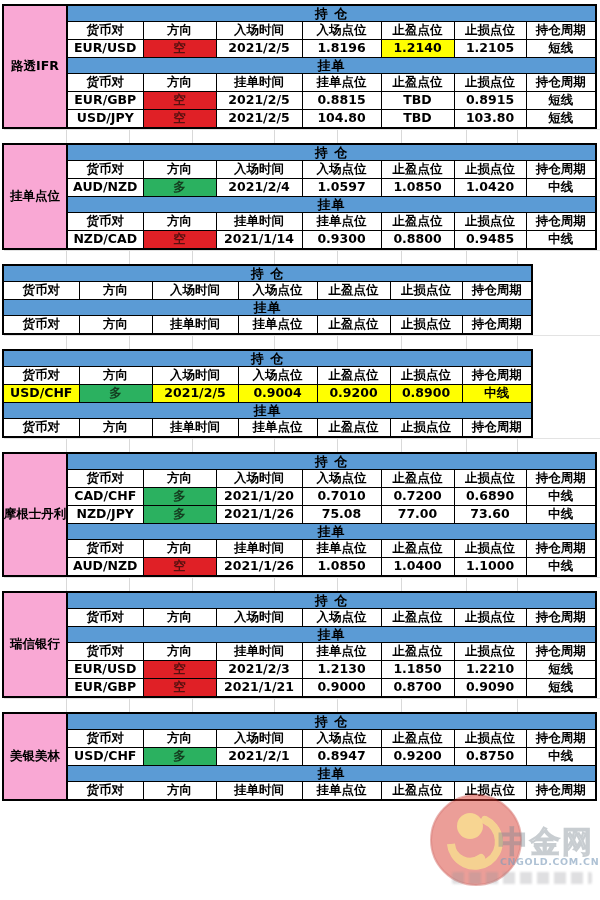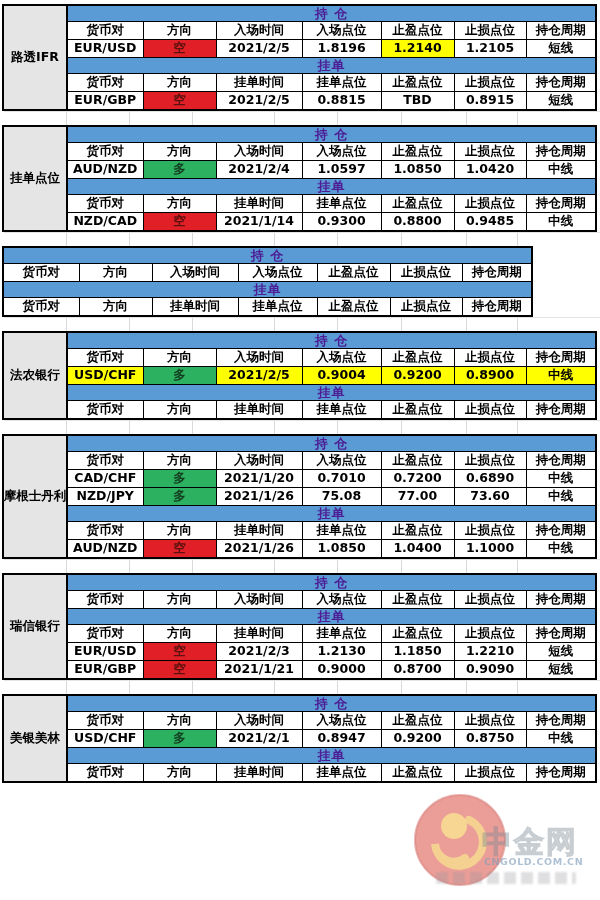--- a/index.html
+++ b/index.html
@@ -6,59 +6,59 @@
   body{
     width:600px;height:900px;overflow:hidden;position:relative;
     background:#ffffff;
     font-family:"DejaVu Sans","Liberation Sans",sans-serif;
     -webkit-font-smoothing:antialiased;
   }
   .page{position:relative;width:600px;height:900px;overflow:hidden;padding-top:4px;box-sizing:border-box;}
   .sections{padding-left:2px;}
   .sec{display:flex;align-items:stretch;}
   .bank{
-    flex:0 0 64px;width:64px;background:#e5e5e5;
+    flex:0 0 64px;width:64px;background:#f9a8d4;
     border:2px solid #000;border-right:none;
     display:flex;align-items:center;justify-content:center;
     font-weight:bold;font-size:12.5px;color:#000;
     text-align:center;line-height:1.15;padding:0 1px;box-sizing:border-box;
     white-space:nowrap;overflow:hidden;
   }
   table.tbl{
     border-collapse:collapse;table-layout:fixed;width:531px;
     border:2px solid #000;flex:0 0 auto;
   }
   table.tbl td{
     border:1.5px solid #000;
     text-align:center;vertical-align:middle;
     font-weight:bold;font-size:12.5px;color:#000;
     height:17px;padding:0 1px;line-height:1;
     white-space:nowrap;overflow:hidden;background:#fff;
   }
   tr.title-row td{
-    background:#5b9bd5;color:#4c1d95;font-size:13px;height:15px;letter-spacing:1px;
+    background:#5b9bd5;color:#000000;font-size:13px;height:15px;letter-spacing:1px;
   }
   tr.head-row td{background:#fff;}
   td.dir.short{background:#e02026;color:#5a1110;}
   td.dir.long{background:#2bb160;color:#143e20;}
   td.hl{background:#ffff00 !important;}
   .gap{
     height:13px;margin-left:2px;width:596px;
     border-top:1px solid #e3e3e3;
     background-image:
       linear-gradient(#d9d9d9,#d9d9d9),linear-gradient(#d9d9d9,#d9d9d9),
       linear-gradient(#d9d9d9,#d9d9d9),linear-gradient(#d9d9d9,#d9d9d9),
       linear-gradient(#d9d9d9,#d9d9d9),linear-gradient(#d9d9d9,#d9d9d9),
       linear-gradient(#d9d9d9,#d9d9d9),linear-gradient(#d9d9d9,#d9d9d9);
     background-size:1px 100%;
     background-repeat:no-repeat;
     background-position:62px 0,125px 0,188px 0,270px 0,333px 0,397px 0,462px 0,513px 0;
   }
   
-  .watermark{position:absolute;right:16px;bottom:0;width:160px;height:90px;pointer-events:none;z-index:5;}
+  .watermark{position:absolute;right:0;bottom:0;width:160px;height:90px;pointer-events:none;z-index:5;}
   .wm-logo{position:absolute;left:-12px;top:-18px;opacity:.58;}
   .wm-name{
     position:absolute;left:58px;top:12px;font-size:30px;font-weight:bold;
     color:transparent;-webkit-text-stroke:1.2px rgba(125,135,145,.42);
     letter-spacing:2px;white-space:nowrap;
   }
   .wm-site{
     position:absolute;left:60px;top:46px;font-size:9.5px;font-weight:bold;
     color:rgba(125,155,185,.62);letter-spacing:.6px;white-space:nowrap;
   }
@@ -121,20 +121,29 @@
             </tr>
             <tr class="data-row">
               <td>EUR/GBP</td>
               <td class="dir short">空</td>
               <td>2021/2/5</td>
               <td>0.8815</td>
               <td>TBD</td>
               <td>0.8915</td>
               <td>短线</td>
             </tr>
+            <tr class="data-row">
+              <td>USD/JPY</td>
+              <td class="dir short">空</td>
+              <td>2021/2/5</td>
+              <td>104.80</td>
+              <td>TBD</td>
+              <td>103.80</td>
+              <td>短线</td>
+            </tr>
           </tbody>
         </table>
       </div>
       <div class="gap"></div>
       <div class="sec">
         <div class="bank">挂单点位</div>
         <table class="tbl">
           <colgroup>
             <col style="width: 76px;">
             <col style="width: 73px;">
@@ -225,21 +234,20 @@
               <td>挂单点位</td>
               <td>止盈点位</td>
               <td>止损点位</td>
               <td>持仓周期</td>
             </tr>
           </tbody>
         </table>
       </div>
       <div class="gap"></div>
       <div class="sec">
-        <div class="bank">法农银行</div>
         <table class="tbl">
           <colgroup>
             <col style="width: 76px;">
             <col style="width: 73px;">
             <col style="width: 86px;">
             <col style="width: 79px;">
             <col style="width: 73px;">
             <col style="width: 72px;">
             <col style="width: 70px;">
           </colgroup>

